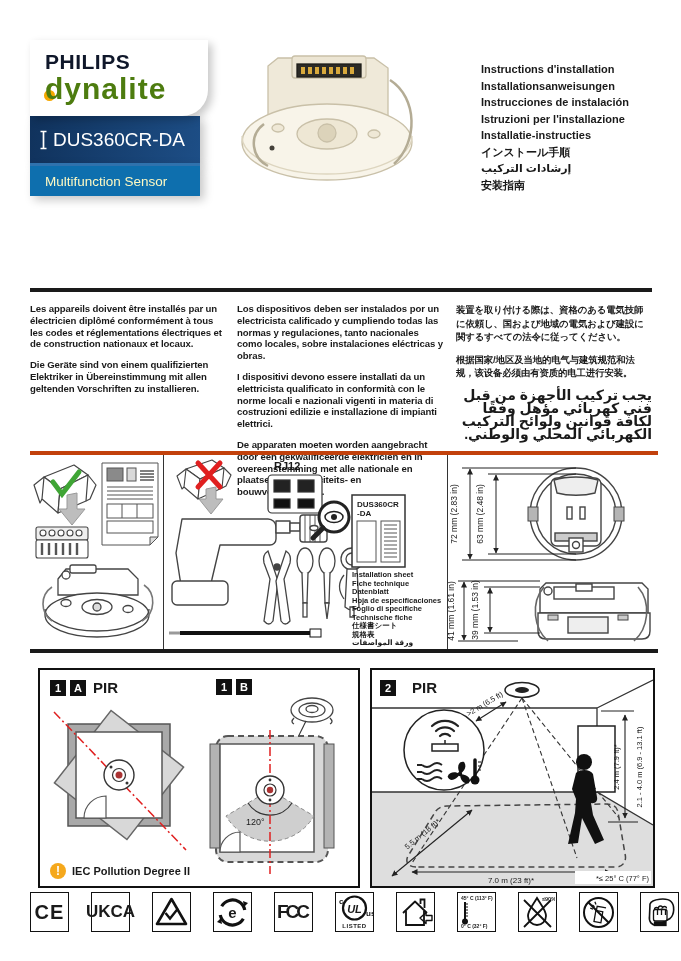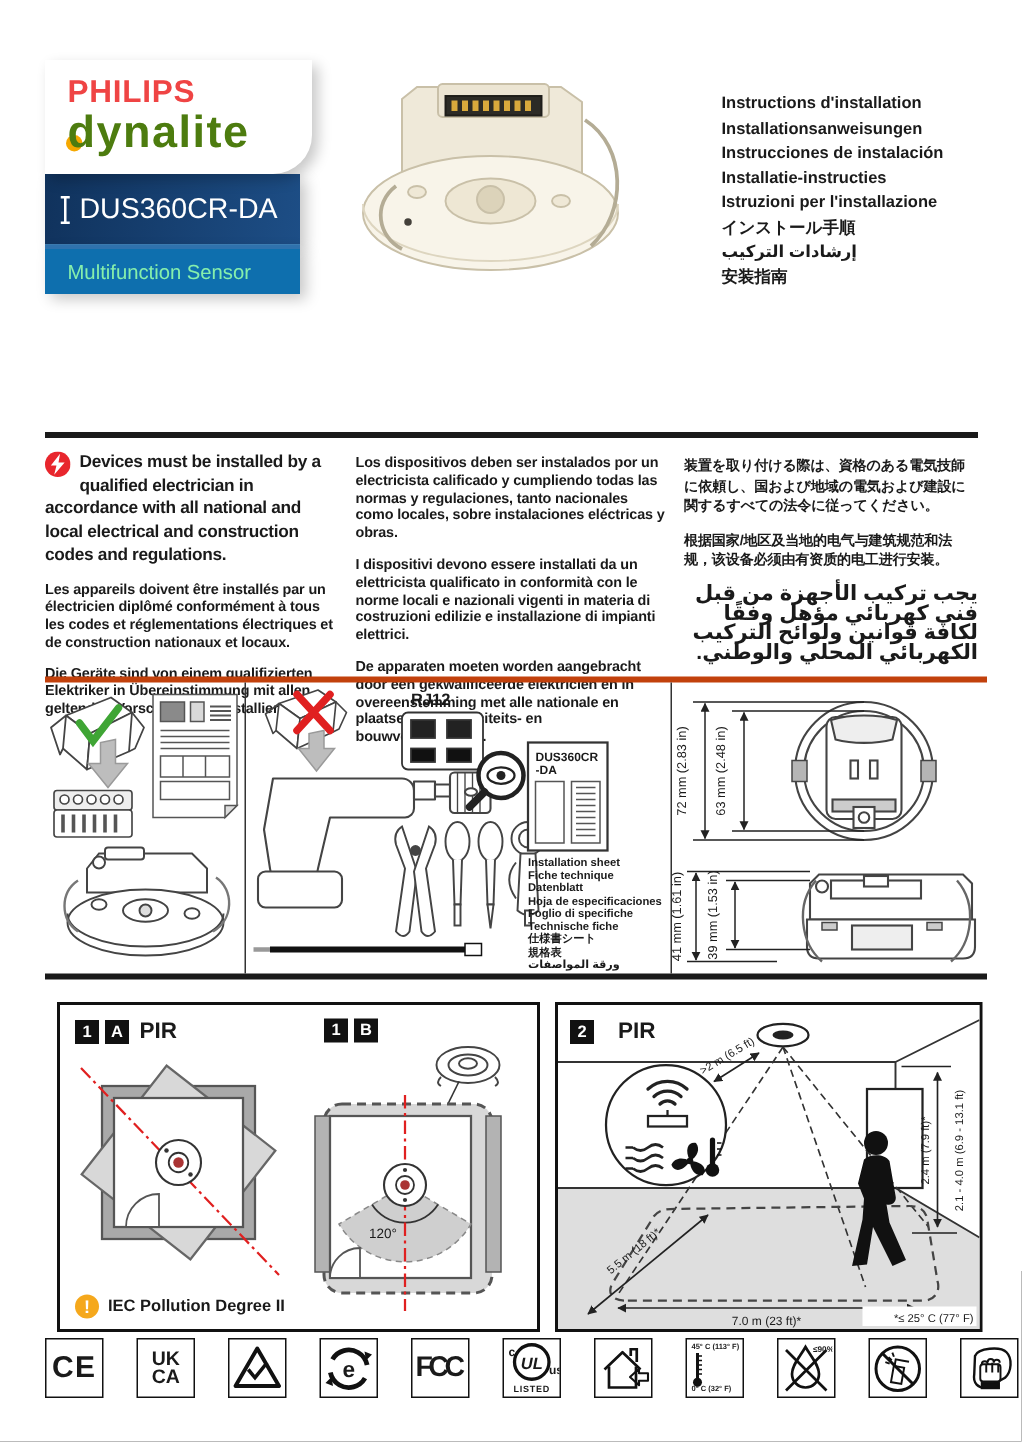--- a/index.html
+++ b/index.html
@@ -5,29 +5,29 @@
   html,body{margin:0;padding:0;background:#888;}
   #page{position:relative;width:681px;height:961px;background:#fff;overflow:hidden;
         font-family:"Liberation Sans","DejaVu Sans",sans-serif;color:#1a1a1a;}
   svg text{font-family:"Liberation Sans","DejaVu Sans",sans-serif;fill:#1a1a1a;}
 
   
   .logo{position:absolute;left:30px;top:40px;width:178px;}
   .logo-white{width:178px;height:76px;background:#fff;border-radius:0 0 26px 0;
               box-sizing:border-box;padding:11px 0 0 15px;position:relative;z-index:2;
               box-shadow:4px 4px 9px rgba(0,0,0,.22);}
-  .brand{font-size:21px;font-weight:bold;color:#ef4444;letter-spacing:.5px;line-height:22px;}
+  .brand{font-size:21px;font-weight:bold;color:#0f172a;letter-spacing:.5px;line-height:22px;}
   .dynalite{position:relative;display:inline-block;font-size:30px;font-weight:bold;color:#4d7c0f;
             letter-spacing:1px;line-height:32px;}
   .dyn-dot{position:absolute;left:-1px;top:17px;width:11px;height:11px;border-radius:50%;background:#f5a800;}
   .dyn-text{position:relative;}
   .band-model{width:170px;height:47px;background:linear-gradient(100deg,#10325c,#1d4e86);
               color:#fff;display:flex;align-items:center;gap:5px;box-sizing:border-box;
               padding-left:9px;font-size:19px;box-shadow:4px 4px 9px rgba(0,0,0,.22);}
-  .band-name{width:170px;height:33px;background:#0e6fae;border-top:3px solid #2f72ad;color:#86efac;
+  .band-name{width:170px;height:33px;background:#0e6fae;border-top:3px solid #2f72ad;color:#fef9c3;
              display:flex;align-items:center;box-sizing:border-box;padding-left:15px;font-size:13.5px;
              box-shadow:4px 4px 9px rgba(0,0,0,.22);}
 
   
   .titleblock{position:absolute;left:450px;top:48px;width:212px;}
   .titleblock h1{margin:0;font-size:17px;font-weight:bold;letter-spacing:-.2px;}
   .langs{margin-top:13px;margin-left:31px;}
   .langs div{font-size:11px;font-weight:bold;line-height:16.5px;}
   .photo{position:absolute;left:230px;top:38px;}
 
@@ -61,21 +61,21 @@
   .iec{position:absolute;left:10px;bottom:7px;display:flex;align-items:center;gap:6px;z-index:5;}
   .iec-icon{width:16px;height:16px;border-radius:50%;background:#f5a81c;color:#fff;font-weight:bold;
             font-size:12px;display:flex;align-items:center;justify-content:center;}
   .iec-text{font-size:11px;font-weight:bold;}
 
   
   .certs{position:absolute;left:30px;top:892px;display:flex;gap:22px;}
   .cbox{width:39px;height:40px;border:1.5px solid #111;box-sizing:border-box;display:flex;
         align-items:center;justify-content:center;position:relative;background:#fff;}
   .ce-text{font-size:20px;font-weight:bold;letter-spacing:1px;}
-  .ukca{display:flex;flex-direction:column;align-items:center;line-height:12px;font-size:13px;font-weight:bold;}
+  .ukca{display:flex;flex-direction:row;align-items:center;line-height:12px;font-size:17px;font-weight:bold;}
   .fcc-text{font-size:19px;font-weight:bold;letter-spacing:-3px;padding-right:3px;}
   .tempbox{width:100%;height:100%;position:relative;font-size:5px;font-weight:bold;}
   .tempbox .tmax{position:absolute;left:3px;top:2px;}
   .tempbox .tmin{position:absolute;left:3px;bottom:2px;}
   .tempbox svg{position:absolute;left:3px;top:8px;}
 </style>
 </head>
 <body>
 
 <div id="page">
@@ -126,40 +126,32 @@
         <path d="M34,86 c-16,12 -12,34 4,42" fill="none" stroke="#b4ac95" stroke-width="2.5"></path>
       </g>
     </svg>
   </div>
 
   <div class="titleblock">
     <div class="langs">
       <div>Instructions d'installation</div>
       <div>Installationsanweisungen</div>
       <div>Instrucciones de instalación</div>
+      <div>Istruzioni per l'installazione</div>
       <div>Installatie-instructies</div>
-      <div>Istruzioni per l'installazione</div>
       <div>インストール手順</div>
       <div>إرشادات التركيب</div>
       <div>安装指南</div>
     </div>
   </div>
 
   <div class="rule" style="top:288px;"></div>
 
   <div class="warnings">
     <div>
-      <p class="w-en">
-        <span class="flash">
-          <svg width="17" height="17" viewBox="0 0 20 20">
-            <circle cx="10" cy="10" r="10" fill="#e8262d"></circle>
-            <path d="M11.8,1.8 L4.6,11 H9 L7.2,18.2 L15.4,8.6 H10.6 Z" fill="#fff"></path>
-          </svg>
-        </span><span>Devices must be installed by a qualified electrician in accordance with all national and local electrical and construction codes and regulations.</span>
-      </p>
       <p class="w-sm">Les appareils doivent être installés par un électricien diplômé conformément à tous les codes et réglementations électriques et de construction nationaux et locaux.</p>
       <p class="w-sm">Die Geräte sind von einem qualifizierten Elektriker in Übereinstimmung mit allen geltenden Vorschriften zu installieren.</p>
     </div>
     <div>
       <p class="w-sm">Los dispositivos deben ser instalados por un electricista calificado y cumpliendo todas las normas y regulaciones, tanto nacionales como locales, sobre instalaciones eléctricas y obras.</p>
       <p class="w-sm">I dispositivi devono essere installati da un elettricista qualificato in conformità con le norme locali e nazionali vigenti in materia di costruzioni edilizie e installazione di impianti elettrici.</p>
       <p class="w-sm">De apparaten moeten worden aangebracht door een gekwalificeerde elektricien en in overeenstemming met alle nationale en plaatselijke elektriciteits- en bouwvoorschriften.</p>
     </div>
     <div>
       <p class="w-sm w-cjk">装置を取り付ける際は、資格のある電気技師に依頼し、国および地域の電気および建設に関するすべての法令に従ってください。</p>

